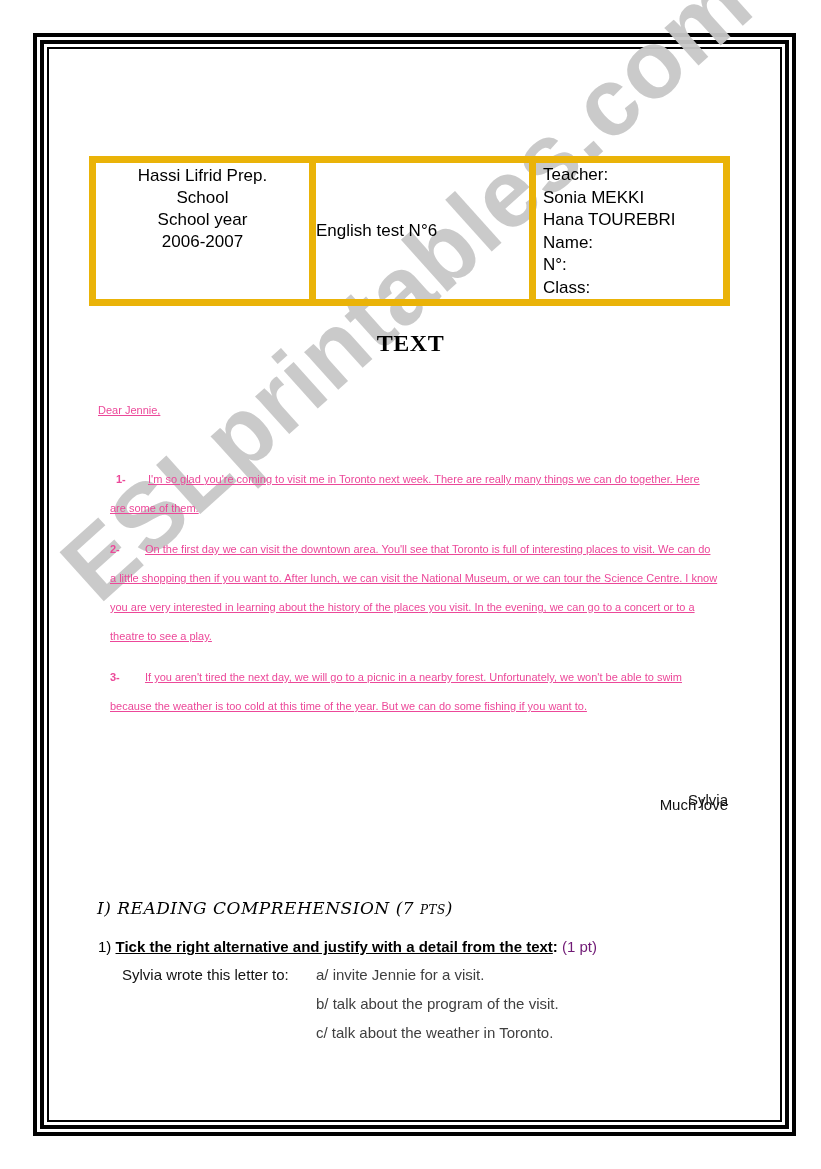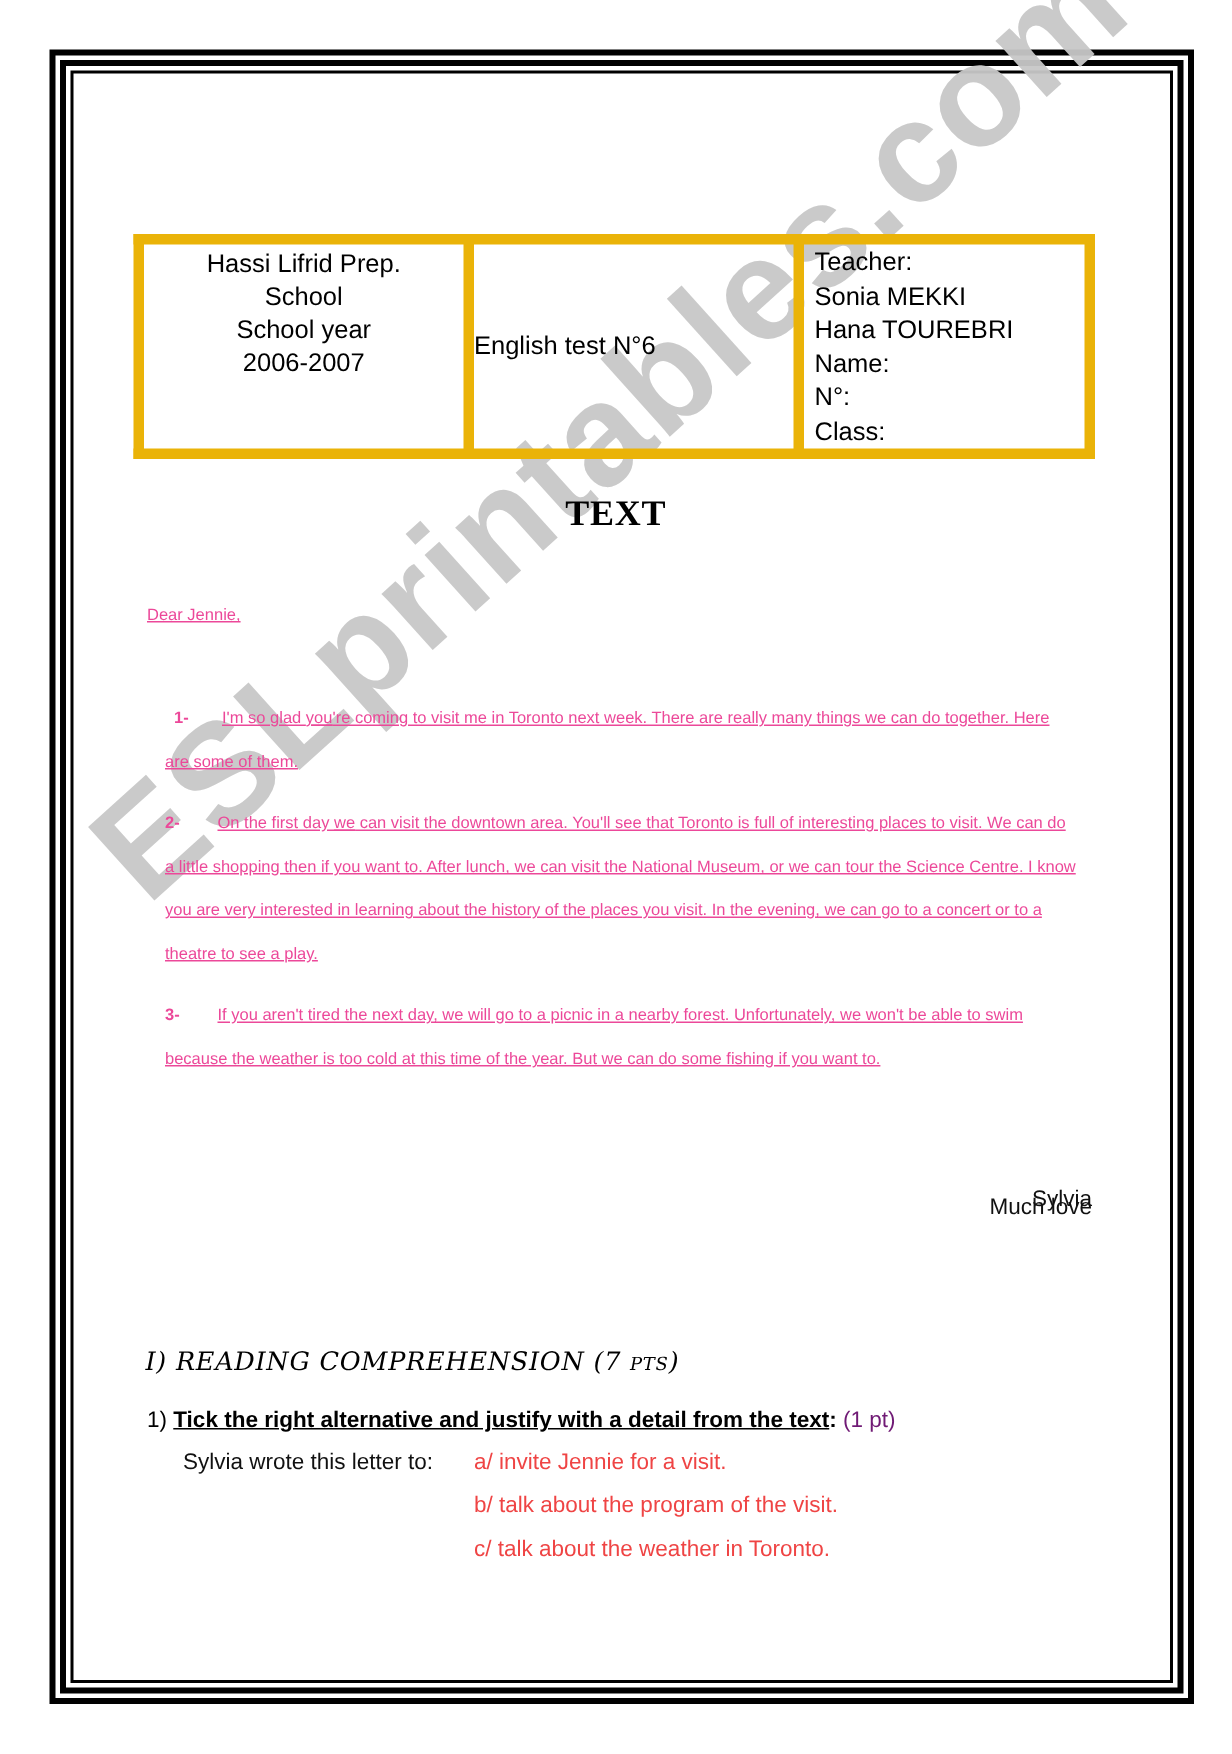--- a/index.html
+++ b/index.html
@@ -42,21 +42,21 @@
   .sign1 { top:796px; }
   .sign2 { top:791px; }
 
   .section { position:absolute; left:97px; top:898px; font-family:"DejaVu Serif", serif;
              font-size:17px; font-style:italic; letter-spacing:0.5px; font-variant:small-caps; }
   .q1 { position:absolute; left:98px; top:938px; font-size:15px; }
   .q1 .inst { font-weight:bold; text-decoration:underline; }
   .q1 .colon { font-weight:bold; }
   .q1 .pts { color:#701a75; }
   .stem { position:absolute; left:122px; top:966px; font-size:15px; color:#111; }
-  .opt { position:absolute; left:316px; font-size:15px; color:#ef4444; }
+  .opt { position:absolute; left:316px; font-size:15px; color:#404040; }
   .opt-a { top:966px; } .opt-b { top:995px; } .opt-c { top:1024px; }
 </style>
 </head>
 <body>
 
 <div class="frame-outer"></div>
 <div class="frame-mid"></div>
 <div class="frame-inner"></div>
 
 <div class="watermark">ESLprintables.com</div>

